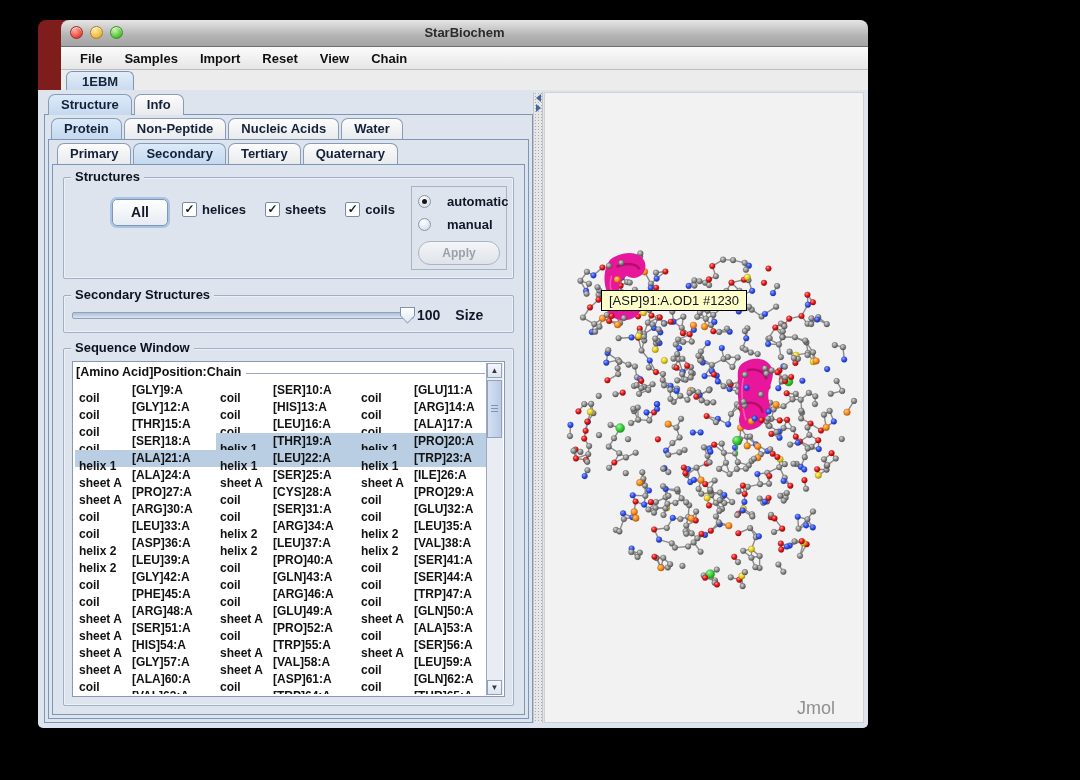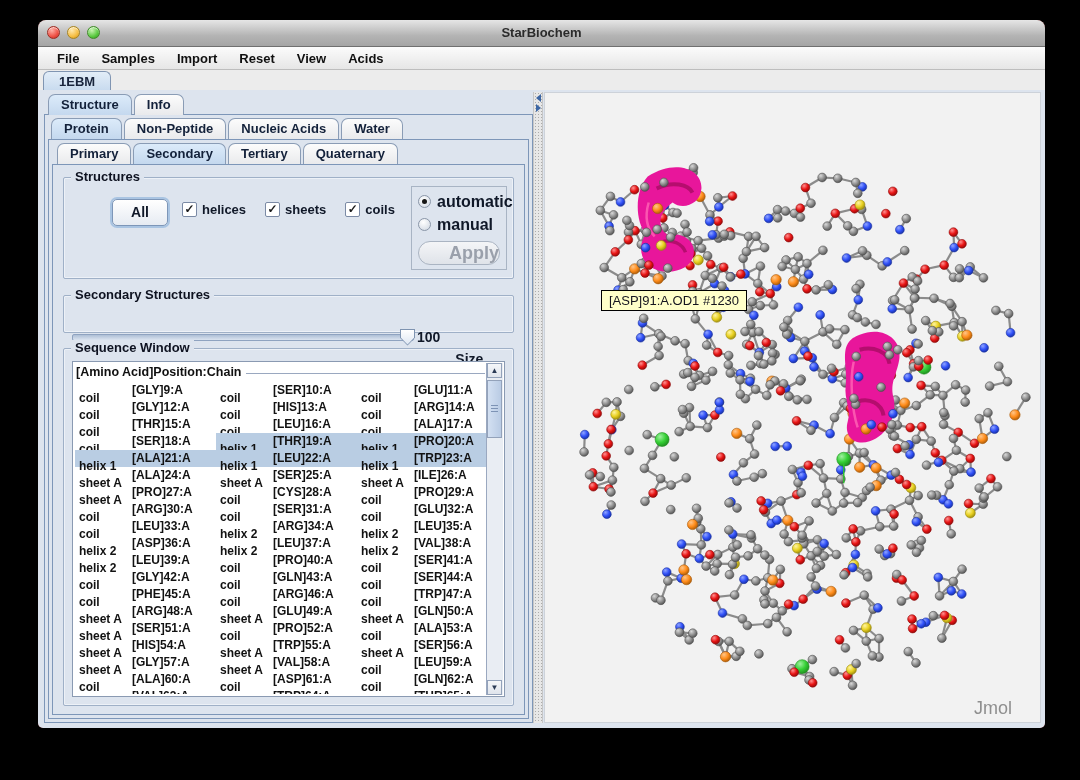--- a/index.html
+++ b/index.html
@@ -1,19 +1,19 @@
 <!DOCTYPE html>
 <html><head>
 <meta charset="utf-8">
 <style>
   html,body{margin:0;padding:0;}
   body{width:1080px;height:780px;background:#000;position:relative;overflow:hidden;
        font-family:"Liberation Sans",sans-serif;}
-  .window{position:absolute;left:38px;top:20px;width:1007px;height:708px;background:#7f1d1d;
-          border-radius:8px 8px 5px 5px;box-shadow:0 0 0 1px rgba(0,0,0,.65);}
+  .window{position:absolute;left:38px;top:20px;width:807px;height:708px;background:#7f1d1d;
+          border-radius:8px 8px 5px 5px;box-shadow:0 0 0 1px rgba(0,0,0,.65);padding-left:23px;}
   
   .titlebar{height:26px;border-radius:8px 8px 0 0;background:linear-gradient(#e6e6e6,#b4b4b4 60%,#a4a4a4);
             border-bottom:1px solid #6f6f6f;position:relative;text-align:center;line-height:26px;
             font-size:13px;font-weight:bold;color:#2b2b2b;}
   .lights{position:absolute;left:9px;top:6px;display:flex;gap:7px;}
   .light{width:13px;height:13px;border-radius:50%;box-shadow:inset 0 1px 1px rgba(255,255,255,.7);}
   .light.red{background:radial-gradient(circle at 35% 30%,#ffb0a6,#ee5044 60%,#b5271e);border:1px solid #9c2b22;box-sizing:border-box;}
   .light.yellow{background:radial-gradient(circle at 35% 30%,#ffe9af,#f5bd41 60%,#c38a1a);border:1px solid #a8841f;box-sizing:border-box;}
   .light.green{background:radial-gradient(circle at 35% 30%,#c9f4b2,#59c93f 60%,#2e8f1d;);border:1px solid #3f8a27;box-sizing:border-box;background:radial-gradient(circle at 35% 30%,#c9f4b2,#59c93f 60%,#2e8f1d);}
   
@@ -50,37 +50,37 @@
   
   .all-btn{position:absolute;left:48px;top:21px;width:54px;height:25px;background:linear-gradient(#ffffff,#e6ebf2);
            border:1px solid #7d96b8;border-radius:5px;box-shadow:0 0 0 2px #a9c4e2;font-size:14px;
            font-weight:bold;color:#101828;text-align:center;line-height:24px;}
   .cbs{position:absolute;left:118px;top:24px;display:flex;gap:19px;align-items:center;}
   .cb{display:flex;align-items:center;gap:5px;font-size:13px;font-weight:bold;color:#101828;}
   .cb .box{width:13px;height:13px;background:#fff;border:1px solid #7b8aa5;border-radius:2px;
            font-size:12px;line-height:12px;text-align:center;color:#1a1a1a;font-weight:bold;}
   .subpanel{position:absolute;right:6px;top:8px;width:96px;height:84px;border:1px solid #a8b4c4;
             padding:3px 6px;box-sizing:border-box;}
-  .radio-row{display:flex;align-items:center;gap:6px;height:23px;font-size:16px;font-weight:bold;color:#101828;}
+  .radio-row{display:flex;align-items:center;gap:16px;height:23px;font-size:13px;font-weight:bold;color:#101828;}
   .radio{width:13px;height:13px;border-radius:50%;background:radial-gradient(circle at 40% 30%,#fff,#cdd5e0);
          border:1px solid #8a96a8;position:relative;box-sizing:border-box;flex:none;}
   .radio.sel:after{content:"";position:absolute;left:3px;top:3px;width:5px;height:5px;border-radius:50%;background:#151515;}
   .apply-btn{margin-top:5px;width:82px;height:24px;background:linear-gradient(#f4f5f7,#dfe3e9);
-             border:1px solid #aab4c2;border-radius:12px;color:#9aa0ab;font-size:18px;font-weight:bold;
-             text-align:right;line-height:22px;box-sizing:border-box;}
+             border:1px solid #aab4c2;border-radius:12px;color:#9aa0ab;font-size:12px;font-weight:bold;
+             text-align:center;line-height:22px;box-sizing:border-box;}
   
   .slider-row{position:absolute;left:8px;right:6px;top:11px;display:flex;align-items:center;}
   .track{position:relative;width:340px;height:5px;background:linear-gradient(#aebfd6,#dbe4f0);
          border:1px solid #8fa3c0;border-radius:2px;}
   .thumb{position:absolute;right:-2px;top:-6px;width:15px;height:17px;
          clip-path:polygon(0 0,100% 0,100% 55%,50% 100%,0 55%);background:#7e93b0;}
   .thumb i{position:absolute;left:1px;top:1px;right:1px;bottom:1px;display:block;
            clip-path:polygon(0 0,100% 0,100% 55%,50% 100%,0 55%);background:linear-gradient(#ffffff,#dde6f2);}
   .slider-val{margin-left:3px;font-size:14px;font-weight:bold;color:#101828;}
-  .slider-unit{margin-left:15px;font-size:14px;font-weight:bold;color:#101828;margin-top:44px;}
+  .slider-unit{margin-left:15px;font-size:14px;font-weight:bold;color:#101828;}
   
   .seq-list{position:absolute;left:8px;right:8px;top:12px;bottom:8px;background:#fff;border:1px solid #8a9ab2;}
   .seq-header{position:absolute;top:2px;left:3px;right:19px;height:16px;display:flex;align-items:center;
               font-size:12.5px;font-weight:bold;color:#101010;}
   .seq-header .line{flex:1;height:1px;background:#9aa8c0;margin-left:4px;margin-top:2px;}
   .seq-rows{position:absolute;left:2px;right:18px;top:20px;bottom:2px;overflow:hidden;}
   .seq-row{display:flex;height:17px;line-height:17px;font-size:12px;font-weight:bold;color:#121212;}
   .cell{flex:0 0 141px;display:flex;padding-left:4px;box-sizing:border-box;}
   .cell:last-child{flex:1;}
   .cell .s{flex:0 0 53px;margin-top:8px;}
@@ -119,21 +119,21 @@
     </div>
     <span>StarBiochem</span>
   </div>
 
   <div class="menubar" id="menubar">
       <div class="menu-item">File</div>
       <div class="menu-item">Samples</div>
       <div class="menu-item">Import</div>
       <div class="menu-item">Reset</div>
       <div class="menu-item">View</div>
-      <div class="menu-item">Acids</div>
+      <div class="menu-item">Chain</div>
     </div>
 
   <div class="tabstrip">
     <span class="doc-tab">1EBM</span>
   </div>
 
   <div class="content">
 
     <div class="left-panel">
       <div class="tabrow" id="tabs1" style="left:4px;top:0;">

